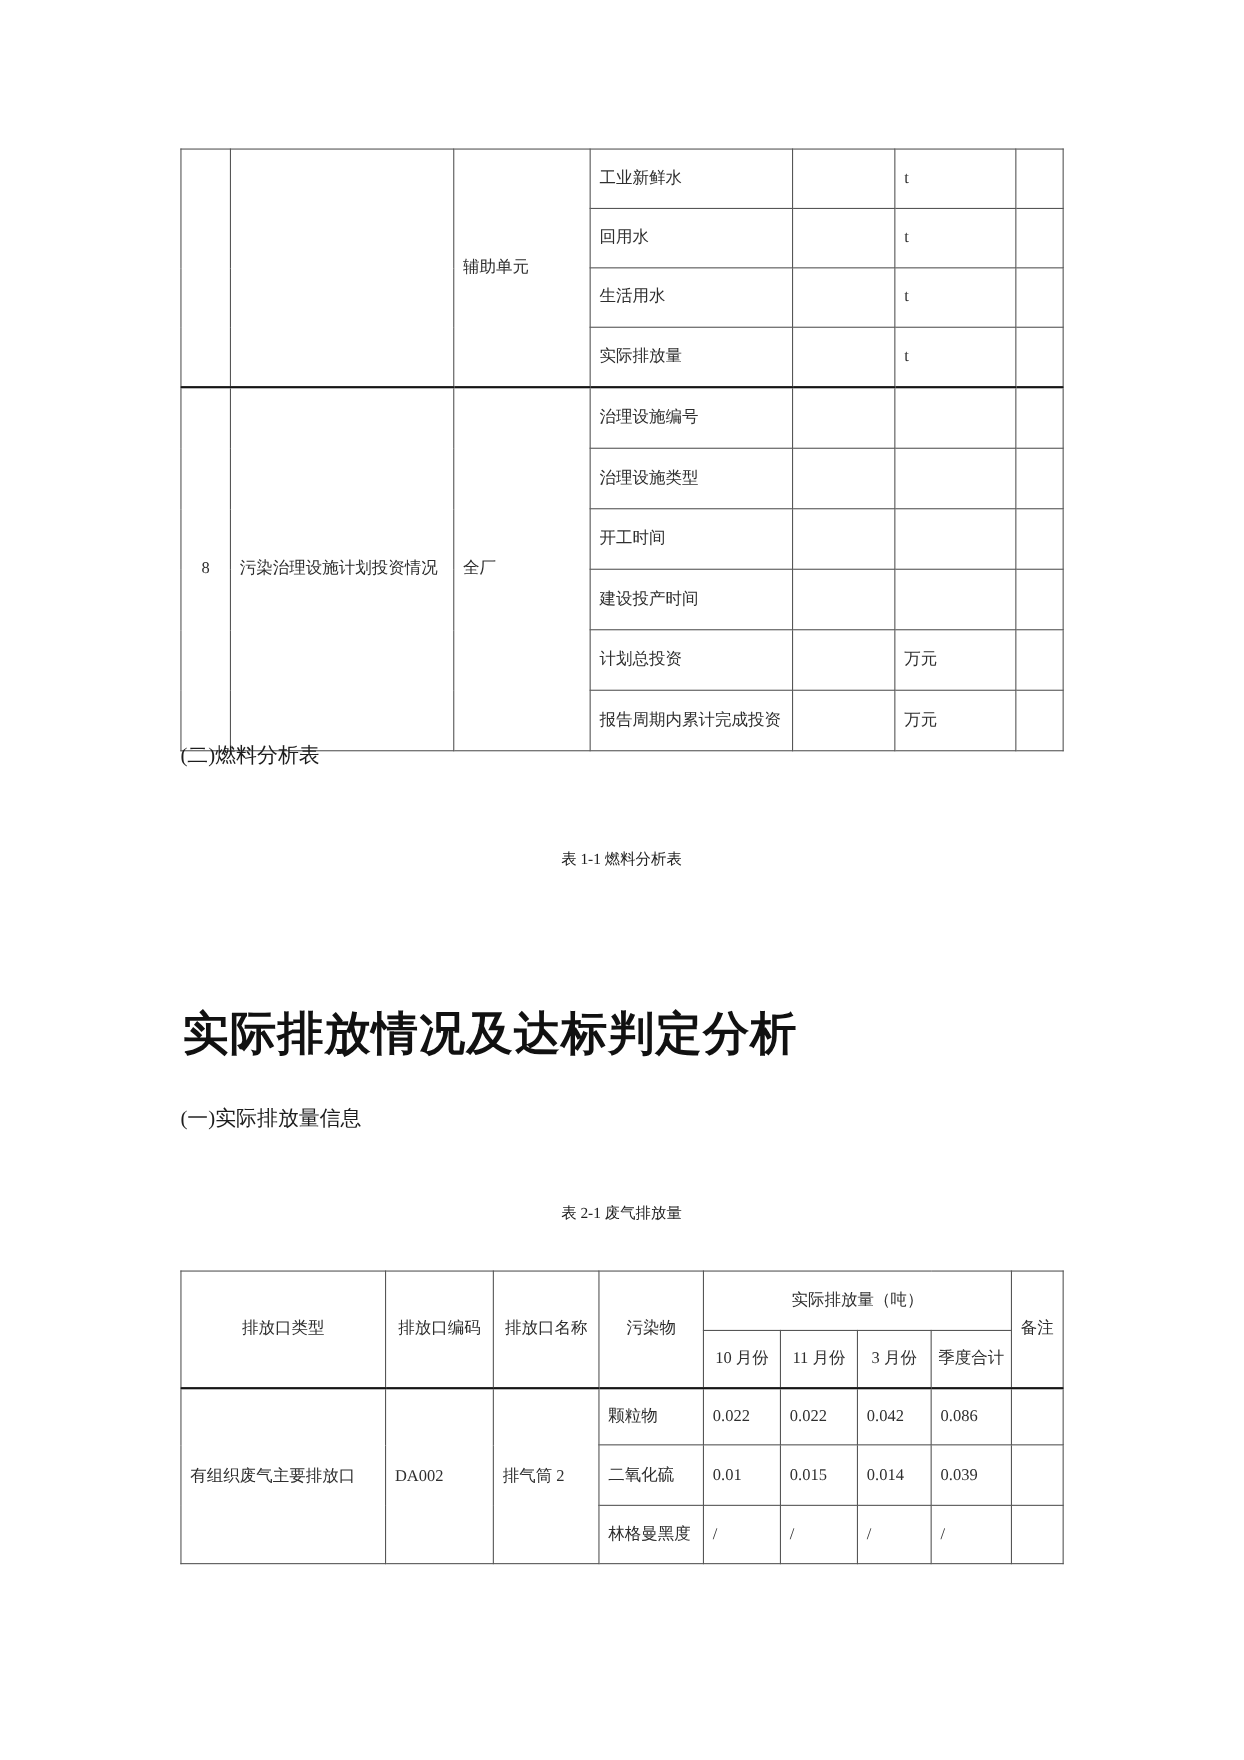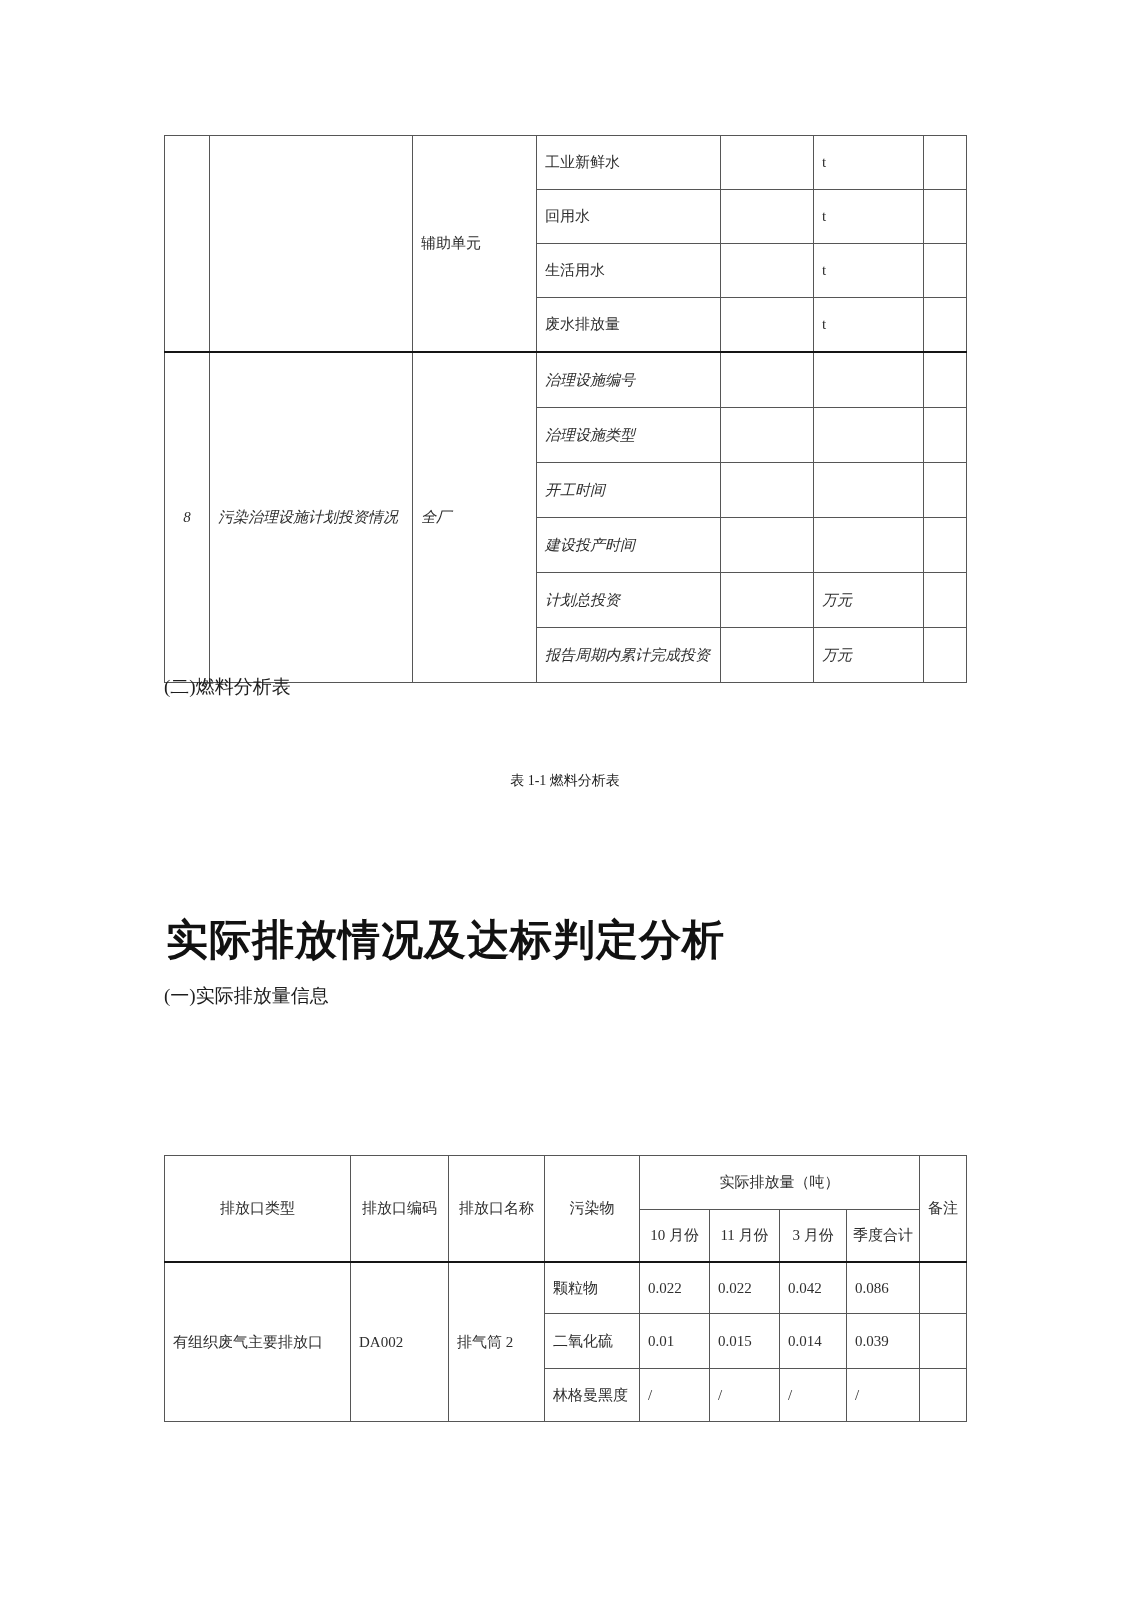--- a/index.html
+++ b/index.html
@@ -21,40 +21,40 @@
     padding:0;
     overflow:hidden;
     line-height:1.25;
   }
   .c{text-align:center;}
   .l{text-align:left;padding-left:8px;}
   
   .tbl-top{position:absolute;left:164px;top:135px;width:802px;}
   .tbl-top td{height:53px;}
   .tbl-top tr.block-sep td{border-top:2px solid #151515;height:54px;}
-  .tbl-top tr.blockb td{height:54px;font-style:italic;}
+  .tbl-top tr.blockb td{height:54px;}
   
   .tbl-fuel{position:absolute;left:164px;top:838px;width:802px;}
   .tbl-fuel td{height:53px;}
   
   .tbl-emis{position:absolute;left:164px;top:1155px;width:802px;}
   .tbl-emis td.h1{height:53px;}
   .tbl-emis td.h2{height:51px;}
   .tbl-emis tr.body-sep td{border-top:2px solid #151515;}
   .tbl-emis td.r1{height:50px;margin-top:10px;}
   .tbl-emis td.r2{height:54px;}
   .tbl-emis td.r3{height:52px;margin-left:32px;}
   
   .sub-heading{
     position:absolute;left:164px;
     font-size:19px;color:#1d1d1d;
     white-space:nowrap;
   }
   .sub2{top:674px;}
-  .sub1{top:983px;}
+  .sub1{top:1004px;}
   .main-heading{
     position:absolute;left:166px;top:912px;
     font-size:42px;font-weight:bold;color:#111111;
     letter-spacing:1px;white-space:nowrap;
   }
   .caption{
     position:absolute;left:164px;width:802px;
     font-size:14px;color:#1d1d1d;text-align:center;
   }
   .cap1{top:772px;}
@@ -91,21 +91,21 @@
         <td class="l">t</td>
         <td class="l"></td>
       </tr>
       <tr>
         <td class="l">生活用水</td>
         <td class="l"></td>
         <td class="l">t</td>
         <td class="l"></td>
       </tr>
       <tr>
-        <td class="l">废水排放量</td>
+        <td class="l">实际排放量</td>
         <td class="l"></td>
         <td class="l">t</td>
         <td class="l"></td>
       </tr>
       <tr class="block-sep blockb">
         <td rowspan="6" class="c">8</td>
         <td rowspan="6" class="l">污染治理设施计划投资情况</td>
         <td rowspan="6" class="l">全厂</td>
         <td class="l">治理设施编号</td>
         <td class="l"></td>
@@ -147,20 +147,21 @@
 
   <div class="sub-heading sub2">(二)燃料分析表</div>
 
   <div class="caption cap1">表 1-1 燃料分析表</div>
 
 
   <div class="main-heading">实际排放情况及达标判定分析</div>
 
   <div class="sub-heading sub1">(一)实际排放量信息</div>
 
+  <div class="caption cap2">表 2-1 废气排放量</div>
 
   <table class="tbl-emis">
     <colgroup>
       <col style="width:186px">
         <col style="width:98px">
         <col style="width:96px">
         <col style="width:95px">
       <col style="width:70px">
         <col style="width:70px">
         <col style="width:67px">

